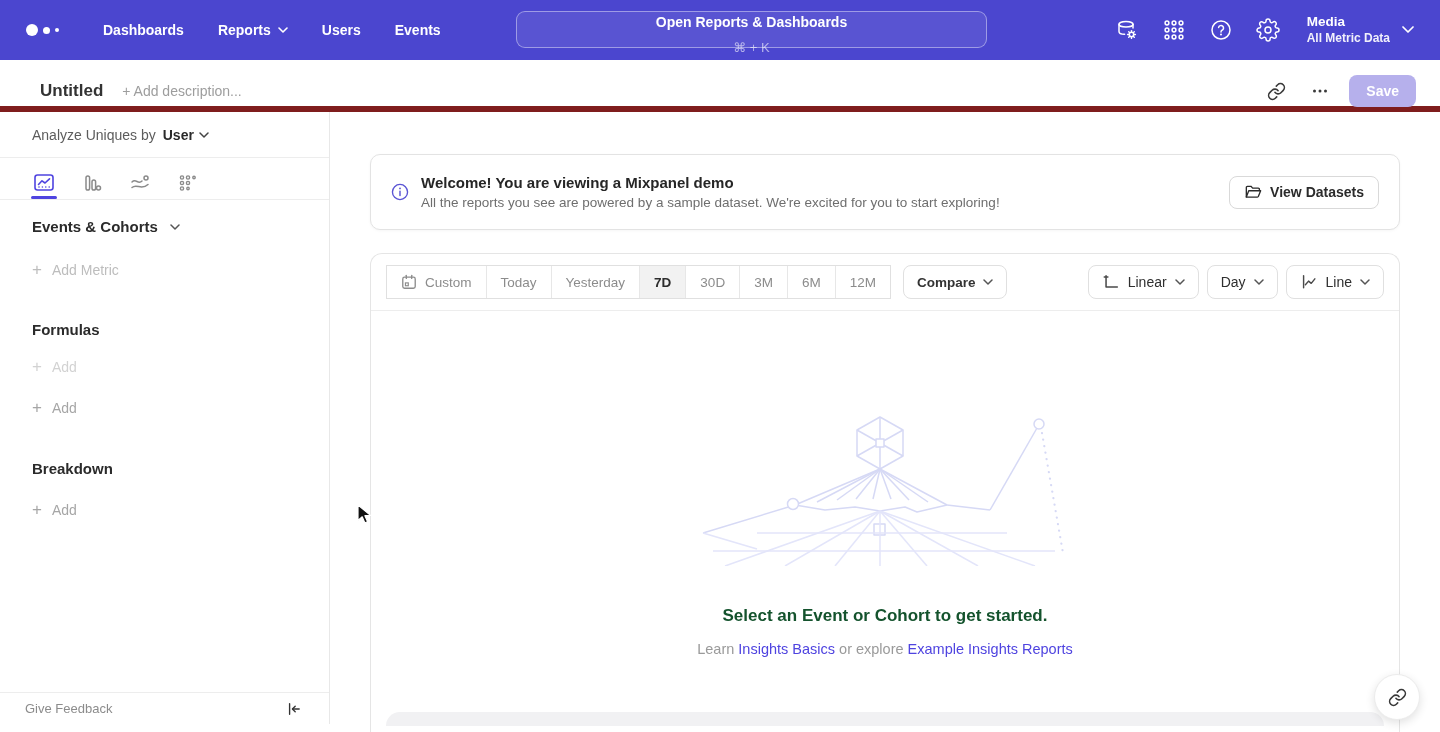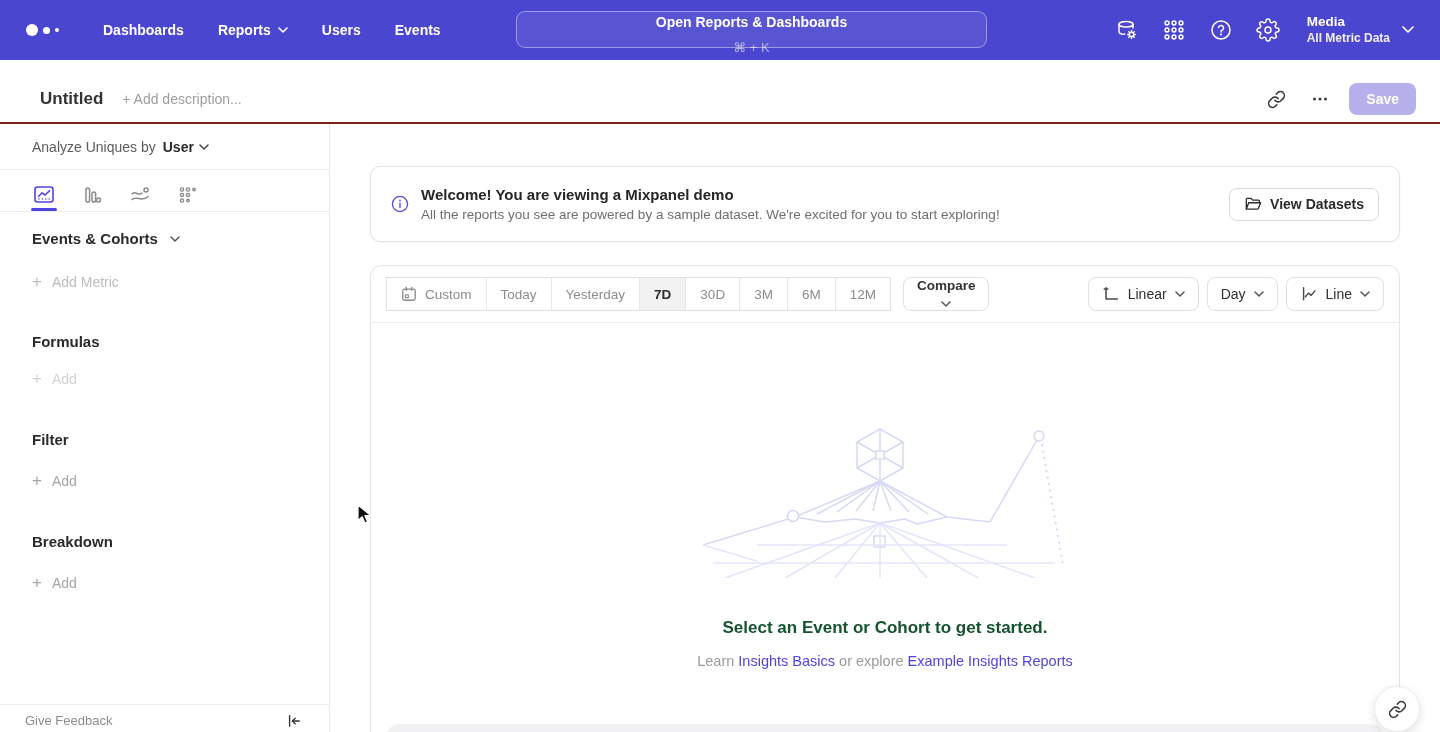--- a/index.html
+++ b/index.html
@@ -22,21 +22,21 @@
   .searchbar .s-label { font-size:14px; font-weight:600; color:#fff; }
   .searchbar .s-short { font-size:13px; color:rgba(255,255,255,.58); }
   .nav-right { margin-left:auto; display:flex; align-items:center; gap:23px; padding-right:26px; }
   .nav-ic { width:24px; height:24px; cursor:pointer; }
   .proj { text-align:left; line-height:1.3; margin-left:4px; cursor:pointer; }
   .proj .p1 { font-size:13.5px; font-weight:700; }
   .proj .p2 { font-size:12px; font-weight:700; color:rgba(255,255,255,.92); }
   .proj-wrap { display:flex; align-items:center; gap:12px; cursor:pointer; }
 
   
-  .header { height:64px; background:#fff; border-bottom:2px solid #7f1d1d;
+  .header { height:52px; background:#fff; border-bottom:6px solid #7f1d1d;
     display:flex; align-items:center; padding:16px 24px 0 40px; }
   .h-title { font-size:17px; font-weight:600; color:#333; cursor:text; }
   .h-desc { margin-left:19px; font-size:14px; color:#9d9d9d; cursor:text; }
   .h-actions { margin-left:auto; display:flex; align-items:center; gap:14px; }
   .icon-btn { width:30px; height:30px; display:flex; align-items:center; justify-content:center;
     border-radius:6px; cursor:pointer; }
   .save-btn { background:#b6b0ec; color:#fff; font-size:14px; font-weight:600; border:none;
     border-radius:8px; padding:8px 17px; cursor:default; }
 
   
@@ -81,21 +81,21 @@
     border:1px solid #e5e5e5; border-bottom:none; border-radius:12px 12px 0 0; background:#fff; }
   .controls { height:57px; display:flex; align-items:center; padding:0 15px; border-bottom:1px solid #ededed; }
   .seg { display:flex; height:34px; border:1px solid #e0e0e0; border-radius:0; overflow:hidden; background:#fff; }
   .seg-item { display:flex; align-items:center; gap:8px; padding:0 14px; font-size:13.5px; font-weight:500;
     color:#8c8c8c; background:#fff; border:none; border-right:1px solid #e7e7e7; cursor:pointer; font-family:inherit; }
   .seg-item:last-child { border-right:none; }
   .seg-item.selected { background:#f2f2f2; color:#2d2d2d; font-weight:600; }
   .pill-btn { display:flex; align-items:center; gap:8px; height:34px; border:1px solid #e0e0e0;
     border-radius:8px; background:#fff; padding:0 13px; font-size:13.5px; font-weight:600; color:#333;
     cursor:pointer; font-family:inherit; }
-  .compare { margin-left:12px;flex-direction:column; }
+  .compare { margin-left:12px; }
   .ctrl-right { margin-left:auto; display:flex; gap:8px; }
   .ctrl-right .pill-btn { font-size:14px; font-weight:500; color:#2f2f2f; }
 
   .empty { text-align:center; }
   .illus { margin:100px auto 0; }
   .empty-title { margin-top:40px; font-size:17px; font-weight:700; color:#14532d; }
   .empty-links { margin-top:15px; font-size:14.5px; color:#9a9a9a; }
   .empty-links a { color:#4f44e0; font-weight:500; text-decoration:none; cursor:pointer; }
 
   .bottom-bar { position:absolute; left:56px; right:56px; top:600px; height:14px;
@@ -283,23 +283,20 @@
       </div>
 
       <div class="sec-title" style="margin-top:43px;">
         <span>Formulas</span>
       </div>
       <div class="add-row c-dim" style="margin-top:20px;">
         <span class="plus">+</span>
         <span>Add</span>
       </div>
 
-      <div class="sec-title" style="margin-top:44px;">
-        <span>Filter</span>
-      </div>
       <div class="add-row c-add" style="margin-top:24px;">
         <span class="plus">+</span>
         <span>Add</span>
       </div>
 
       <div class="sec-title" style="margin-top:44px;">
         <span>Breakdown</span>
       </div>
       <div class="add-row c-add" style="margin-top:24px;">
         <span class="plus">+</span>

